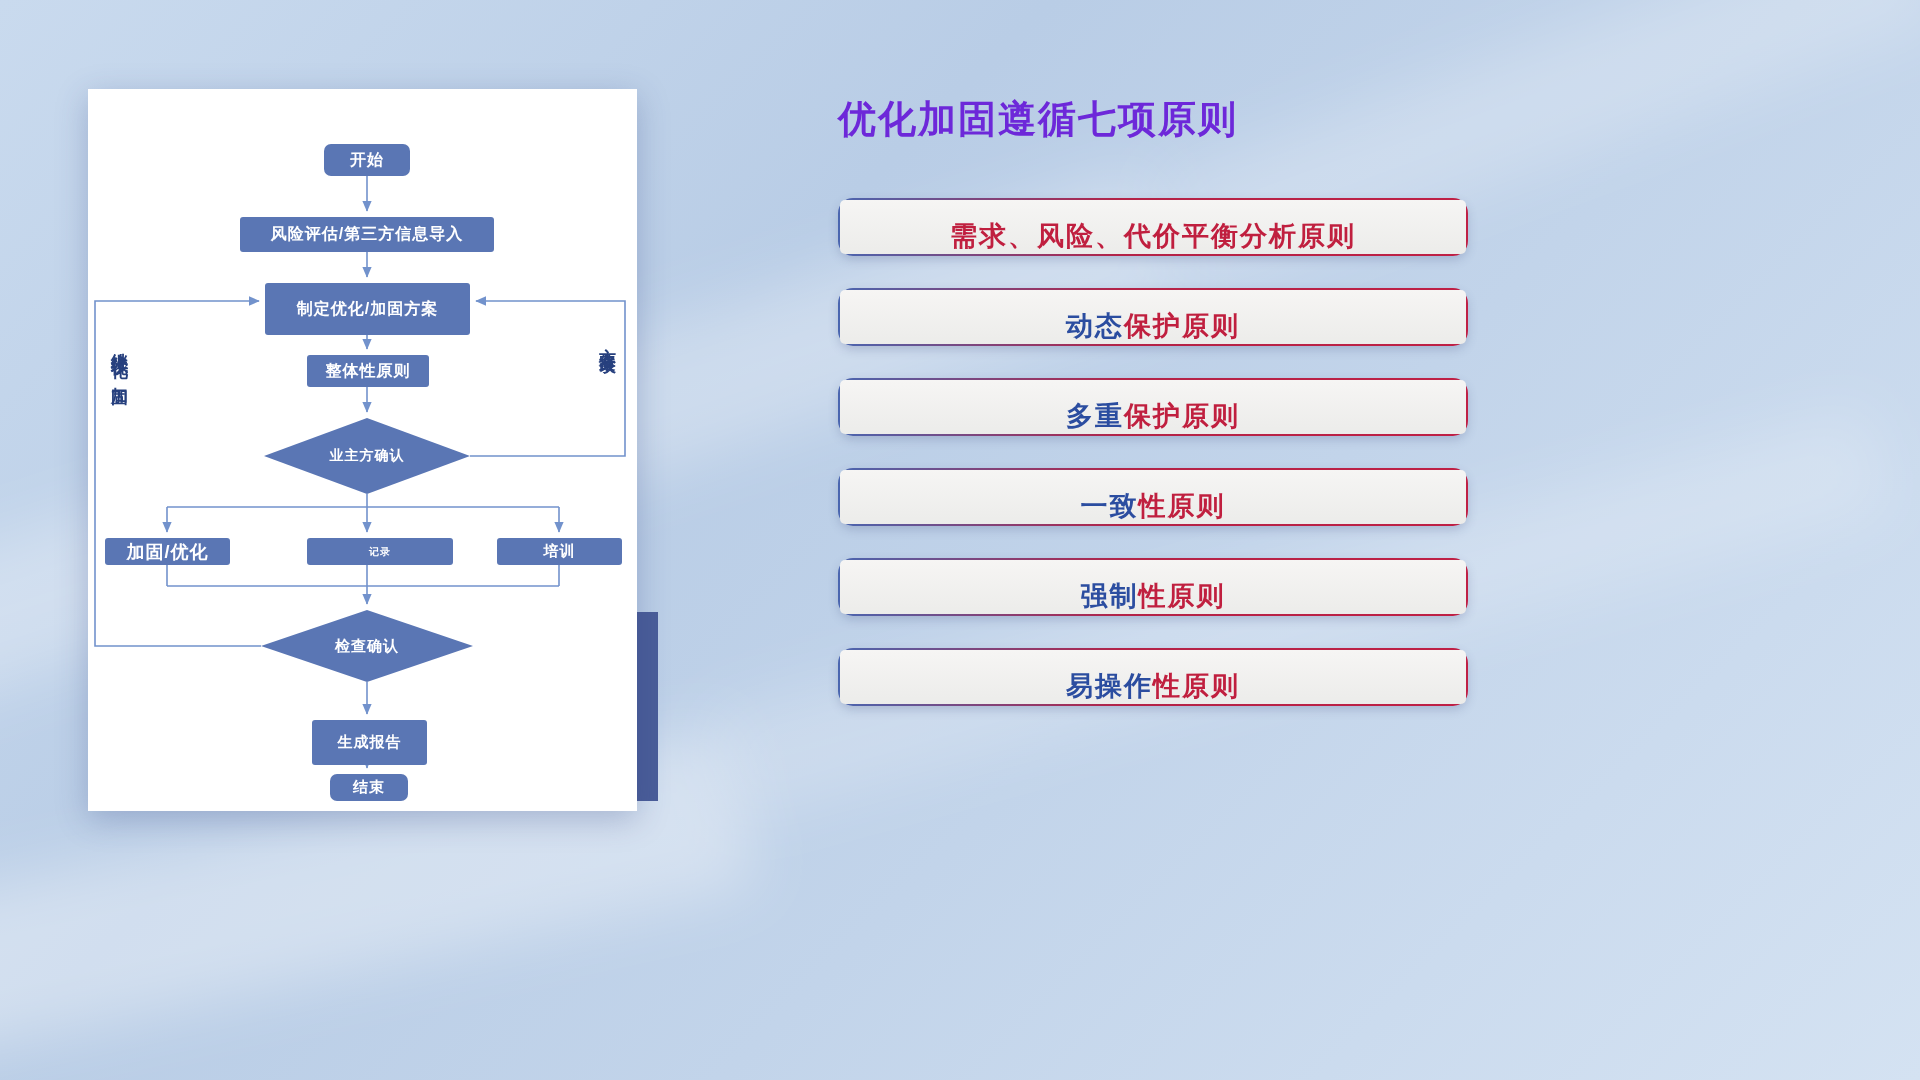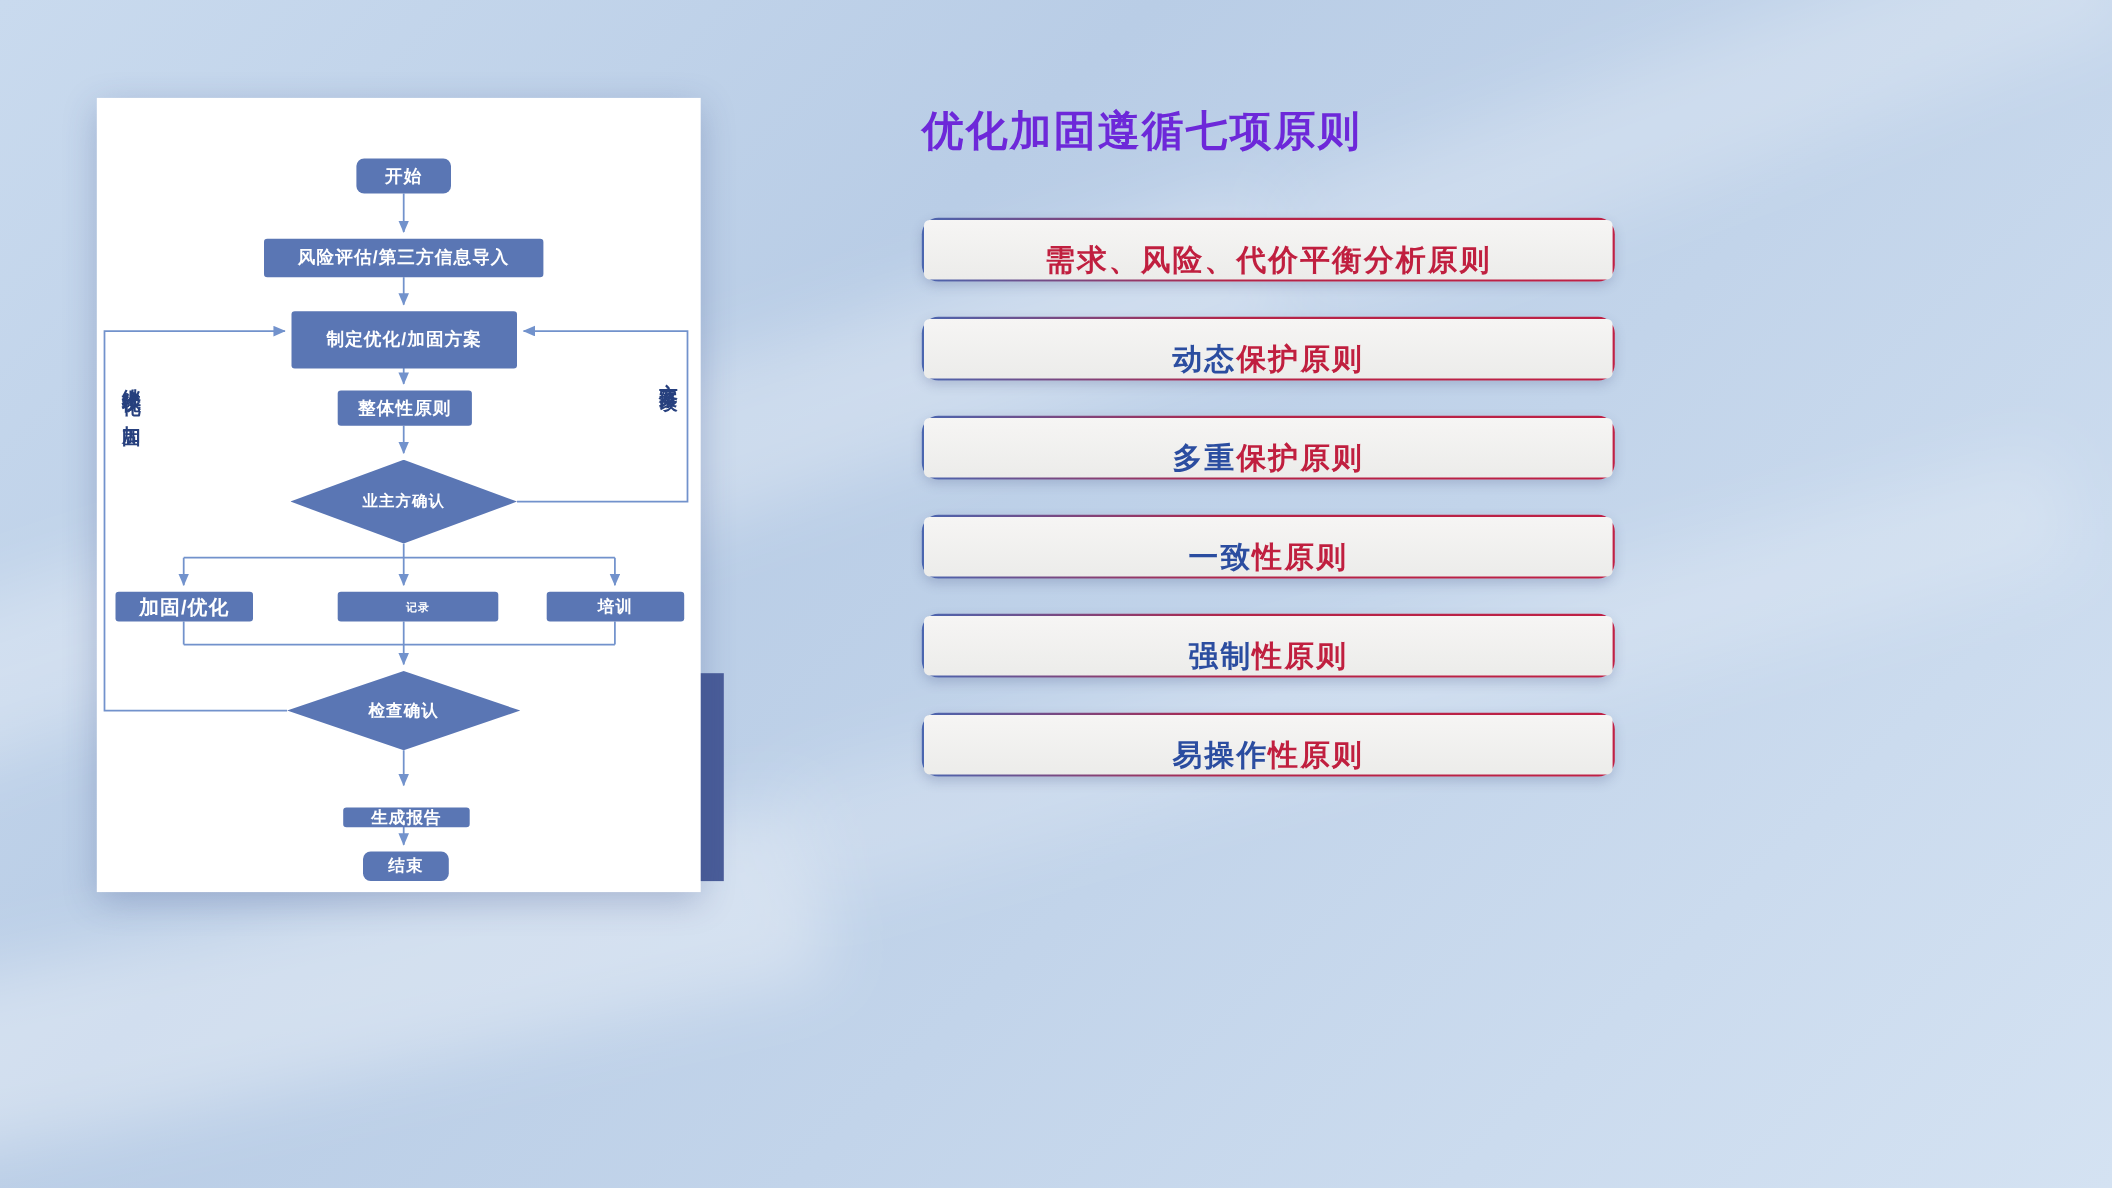--- a/index.html
+++ b/index.html
@@ -41,21 +41,21 @@
   }
   .n-start    { left:236px; top:55px;  width:86px;  height:32px; }
   .n-risk     { left:152px; top:128px; width:254px; height:35px; }
   .n-plan     { left:177px; top:194px; width:205px; height:52px; }
   .n-submit   { left:219px; top:266px; width:122px; height:32px; }
   .d-owner    { left:176px; top:329px; width:206px; height:76px; font-size:14px; }
   .n-reinforce{ left:17px;  top:449px; width:125px; height:27px; font-size:18px; }
   .n-record   { left:219px; top:449px; width:146px; height:27px; font-size:10px; }
   .n-training { left:409px; top:449px; width:125px; height:27px; font-size:15px; }
   .d-check    { left:173px; top:521px; width:212px; height:72px; }
-  .n-report   { left:224px; top:631px; width:115px; height:18px; font-size:15px;margin-top:14px; }
+  .n-report   { left:224px; top:631px; width:115px; height:45px; font-size:15px; }
   .n-end      { left:242px; top:685px; width:78px;  height:27px; font-size:15px; }
 
   .vlabel {
     position:absolute; z-index:2; color:#27407e; font-weight:bold; font-size:17px;
     writing-mode:vertical-rl; text-orientation:upright; letter-spacing:3px;
   }
   .lbl-continue { left:20px;  top:250px; }
   .lbl-revision { left:508px; top:246px; }
 
   

